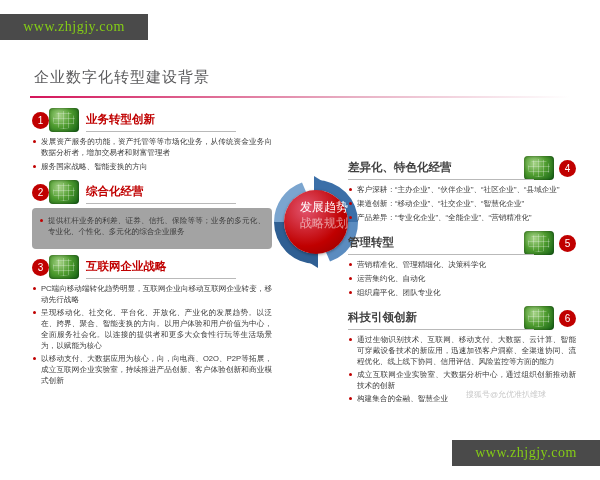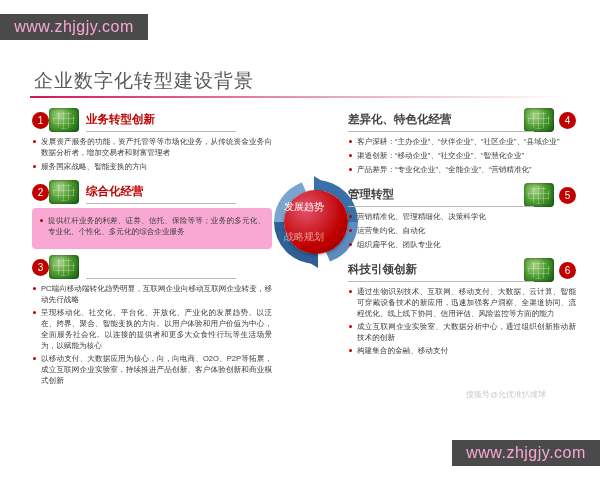--- a/index.html
+++ b/index.html
@@ -3,45 +3,45 @@
 <meta charset="utf-8">
 <style>
   html,body{margin:0;padding:0;}
   body{
     width:600px;height:480px;background:#ffffff;
     font-family:"Liberation Sans","DejaVu Sans",sans-serif;
     overflow:hidden;position:relative;
   }
   
   .wm{
-    position:absolute;background:#4a4a4a;color:#f9a8d4;
-    font-size:16px;letter-spacing:.5px;display:flex;align-items:center;
-    justify-content:center;font-family:Liberation Sans, sans-serif;
+    position:absolute;background:#4a4a4a;color:#84cc16;
+    font-size:14px;letter-spacing:.5px;display:flex;align-items:center;
+    justify-content:center;font-family:Liberation Serif, serif;
   }
   .wm.top{left:0;top:14px;width:148px;height:26px;}
   .wm.bot{right:0;bottom:14px;width:148px;height:26px;}
 
   
   .slide{
     position:absolute;left:22px;top:52px;width:556px;height:384px;
     background:#ffffff;
   }
   .title{
-    position:absolute;left:12px;top:16px;font-size:19px;color:#59595b;
+    position:absolute;left:12px;top:16px;font-size:15px;color:#59595b;
     letter-spacing:1px;
   }
   .title-rule{
     position:absolute;left:8px;top:44px;width:540px;height:2px;
     background:linear-gradient(to right,#d4145a,#e8b0c4 60%,#ffffff);
   }
 
   
   .col{position:absolute;top:56px;}
   .col.left{left:10px;width:240px;}
-  .col.right{left:326px;width:228px;}
+  .col.right{left:326px;width:228px;margin-top:48px;}
 
   
   .blk{position:relative;margin-bottom:6px;}
   .hdr{position:relative;height:26px;}
   .hdr .num{
     position:absolute;left:0;top:4px;width:17px;height:17px;border-radius:50%;
     background:#c00000;color:#fff;font-size:10px;line-height:17px;text-align:center;
   }
   .hdr .globe{
     position:absolute;left:17px;top:0;width:30px;height:24px;border-radius:4px;
@@ -75,39 +75,39 @@
     font-size:7.6px;line-height:1.45;color:#3c3c3c;text-align:justify;
   }
   ul.bl li:before{
     content:"";position:absolute;left:1px;top:4px;width:3px;height:3px;
     border-radius:50%;background:#c00000;
   }
   ul.bl.tight li{margin-bottom:2px;}
 
   
   .gbox{
-    background:#f9a8d4;border-radius:4px;padding:5px 7px 4px 7px;margin:2px 0 0 0;
+    background:#a3a3a3;border-radius:4px;padding:5px 7px 4px 7px;margin:2px 0 0 0;
   }
   .gbox ul.bl li{margin-bottom:2px;}
 
   
   .ring{
     position:absolute;left:248px;top:124px;width:92px;height:92px;
   }
   .ring .circle{
     position:absolute;left:14px;top:14px;width:64px;height:64px;border-radius:50%;
     background:radial-gradient(circle at 34% 30%,#e2556f 0%,#c00000 60%,#8e0000 100%);
     box-shadow:0 1px 3px rgba(0,0,0,.35);
   }
   .ring .ctxt{
-    position:absolute;left:14px;top:24px;width:64px;text-align:left;color:#fff;
-    font-size:10px;line-height:1.3;
+    position:absolute;left:14px;top:24px;width:64px;text-align:right;color:#fff;
+    font-size:12px;line-height:1.3;
   }
   .ring .ctxt span{display:block;}
-  .ring .ctxt .s2{opacity:.55;margin-top:17px;}
+  .ring .ctxt .s2{opacity:.55;}
   .arc{
     position:absolute;width:92px;height:92px;left:0;top:0;
   }
   .arc svg{display:block;}
 
   
   .ftxt{
     position:absolute;right:32px;bottom:36px;font-size:8px;color:#c9c9c9;
   }
 </style>
@@ -148,20 +148,21 @@
         <ul class="bl">
           <li>提供杠杆业务的利差、证券、信托、保险等等；业务的多元化、专业化、个性化、多元化的综合企业服务</li>
         </ul>
       </div>
     </div>
 
     <div class="blk">
       <div class="hdr red">
         <div class="num">3</div>
         <div class="globe"></div>
+        <div class="htxt">互联网企业战略</div>
         <div class="uline"></div>
       </div>
       <ul class="bl tight">
         <li>PC端向移动端转化趋势明显，互联网企业向移动互联网企业转变，移动先行战略</li>
         <li>呈现移动化、社交化、平台化、开放化、产业化的发展趋势。以泛在、跨界、聚合、智能变换的方向。以用户体验和用户价值为中心，全面服务社会化。以连接的提供者和更多大众食性行玩等生活场景为，以赋能为核心</li>
         <li>以移动支付、大数据应用为核心，向，向电商、O2O、P2P等拓展，成立互联网企业实验室，持续推进产品创新、客户体验创新和商业模式创新</li>
       </ul>
     </div>
 
   </div>
@@ -217,21 +218,21 @@
     <div class="blk">
       <div class="hdr r">
         <div class="htxt">科技引领创新</div>
         <div class="globe"></div>
         <div class="num">6</div>
         <div class="uline"></div>
       </div>
       <ul class="bl tight">
         <li>通过生物识别技术、互联网、移动支付、大数据、云计算、智能可穿戴设备技术的新应用，迅速加强客户洞察、全渠道协同、流程优化、线上线下协同、信用评估、风险监控等方面的能力</li>
         <li>成立互联网企业实验室、大数据分析中心，通过组织创新推动新技术的创新</li>
-        <li>构建集合的金融、移动支付</li>
+        <li>构建集合的金融、智慧企业</li>
       </ul>
     </div>
 
   </div>
 
   <div class="ftxt">搜狐号@允优准扒维球</div>
 
 </div>
 
 </body></html>

